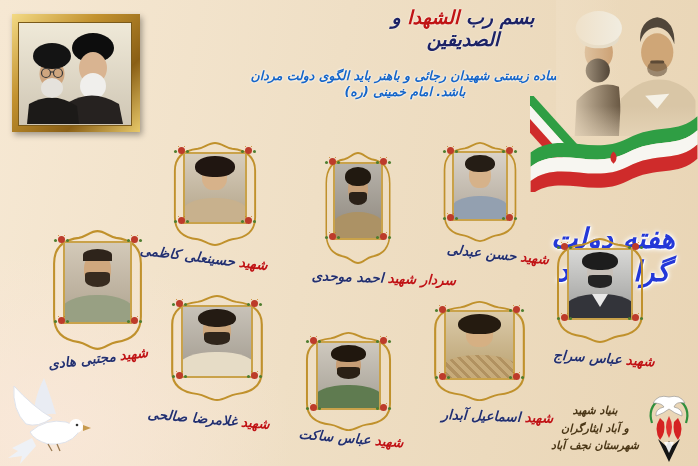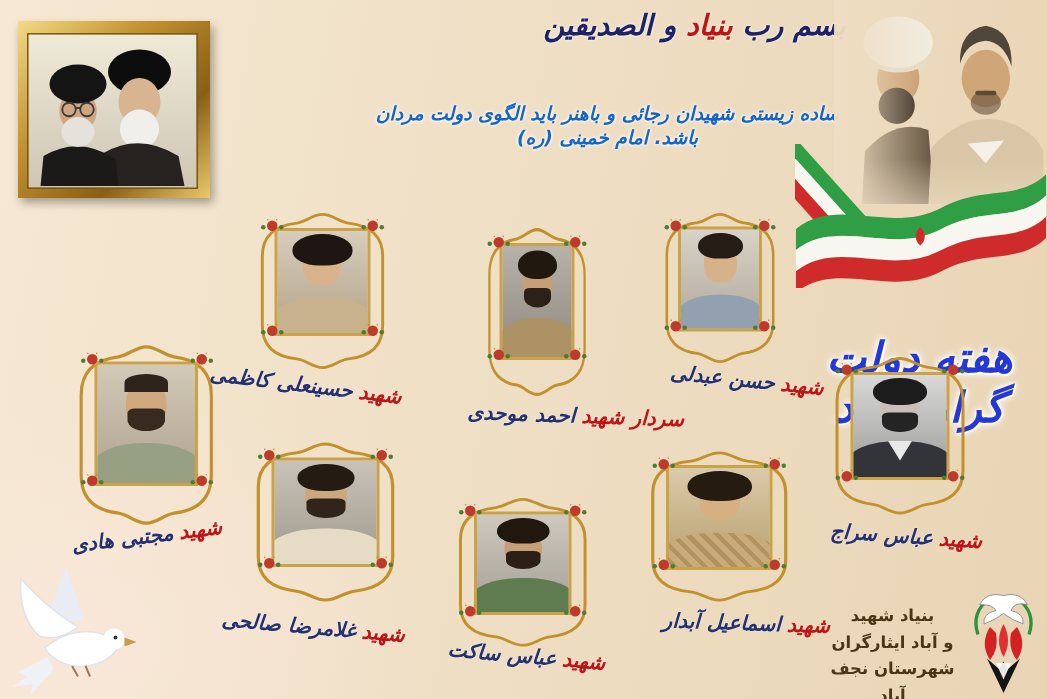--- a/index.html
+++ b/index.html
@@ -91,21 +91,21 @@
   .n7{left:435px;top:408px;width:125px;transform:rotate(2deg);}
   .n8{left:545px;top:350px;width:118px;transform:rotate(4deg);}
 
   
   .dove{left:2px;top:376px;width:104px;height:88px;}
   .dove svg{width:100%;height:100%;display:block;}
   .found-logo{right:4px;bottom:2px;width:50px;height:72px;}
   .found-logo svg{width:100%;height:100%;display:block;}
   .found-text{right:54px;top:402px;width:98px;direction:rtl;text-align:center;
     color:#4a3616;font-weight:bold;font-size:11px;line-height:1.6;}
-  .found-text span{display:block;}
+  .found-text span{display:block;font-style:italic;}
 </style>
 </head>
 <body>
 
 <div class="poster">
 
   <div class="abs leaders">
     <div class="leaders-inner">
       <svg viewBox="0 0 112 100">
         <ellipse cx="74" cy="24" rx="21" ry="15" fill="#0d0d0d"></ellipse>
@@ -118,21 +118,21 @@
         <ellipse cx="33" cy="32" rx="19" ry="13" fill="#141414"></ellipse>
         <circle cx="27" cy="49" r="4.5" fill="none" stroke="#3a3a3a" stroke-width="1.2"></circle>
         <circle cx="39" cy="49" r="4.5" fill="none" stroke="#3a3a3a" stroke-width="1.2"></circle>
         <line x1="31" y1="48" x2="35" y2="48" stroke="#3a3a3a" stroke-width="1.2"></line>
       </svg>
     </div>
   </div>
 
   <div class="abs bismillah">
     <span>بسم رب</span>
-    <span class="red">بنیاد</span>
+    <span class="red">الشهدا</span>
     <span>و الصدیقین</span>
   </div>
   <div class="abs quote quote-blue">ساده زیستی شهیدان رجائی و باهنر باید الگوی دولت مردان باشد.   امام خمینی (ره)</div>
 
   <div class="abs pm">
     <svg viewBox="0 0 140 135">
       <path d="M18,135 L20,100 Q40,78 62,86 L66,135 Z" fill="#6b5a45"></path>
       <ellipse cx="42" cy="52" rx="14" ry="17" fill="#c89a6b"></ellipse>
       <ellipse cx="41" cy="70" rx="12" ry="12" fill="#33271b"></ellipse>
       <ellipse cx="42" cy="38" rx="20" ry="10" fill="#e4dcc9"></ellipse>

